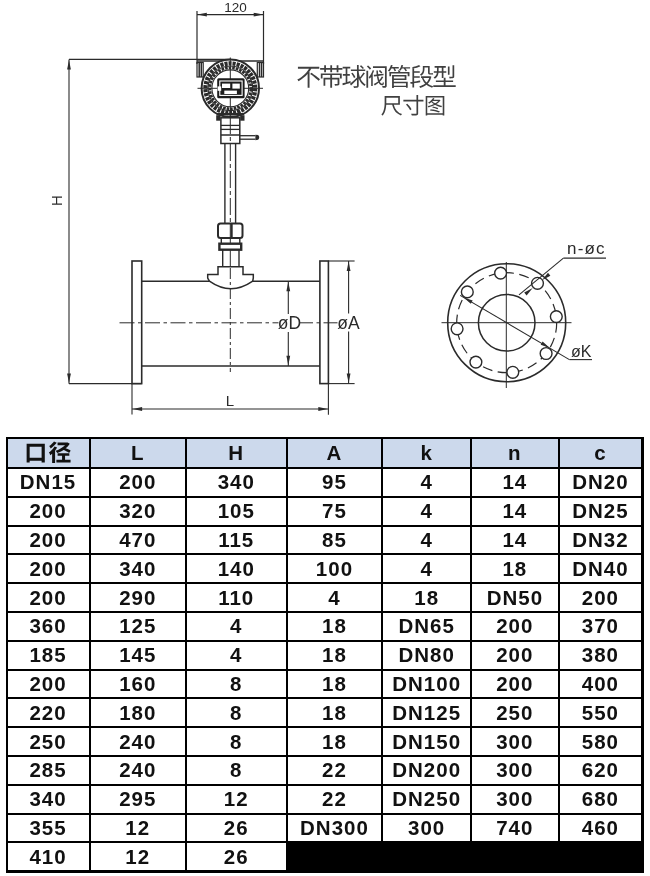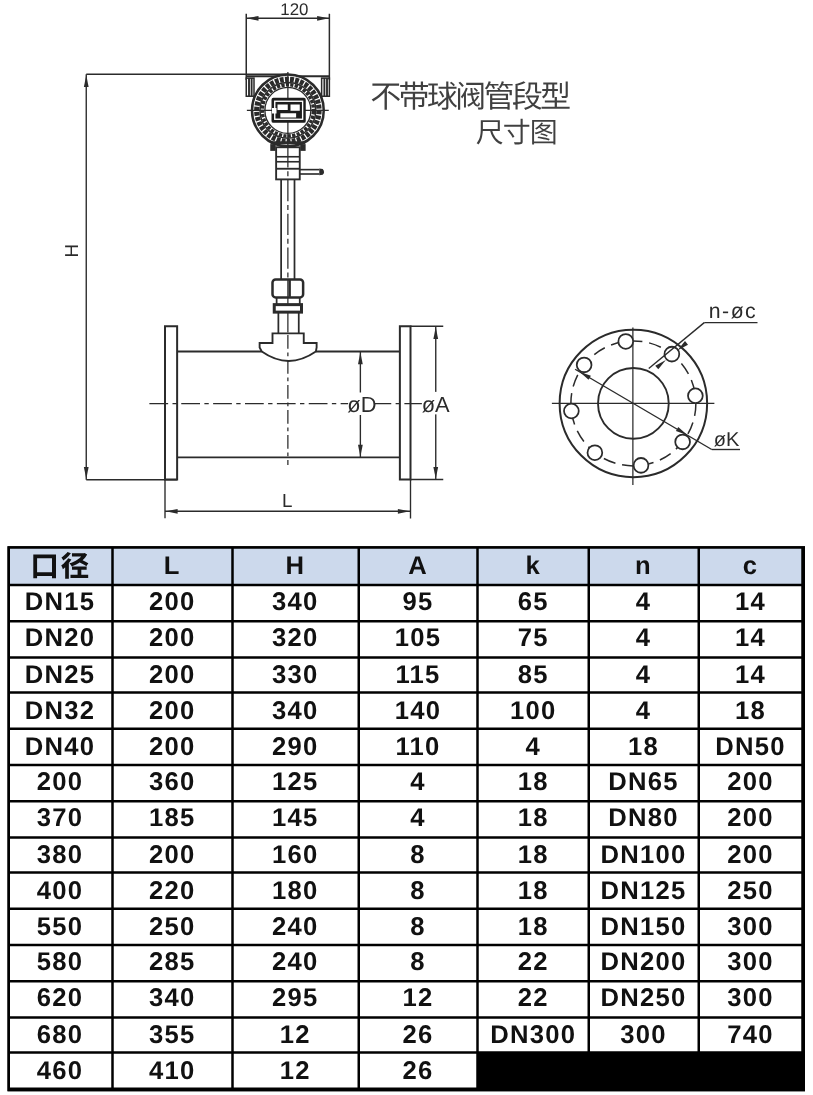--- a/index.html
+++ b/index.html
@@ -163,33 +163,32 @@
 <div class="c h">L</div>
 <div class="c h">H</div>
 <div class="c h">A</div>
 <div class="c h">k</div>
 <div class="c h">n</div>
 <div class="c h">c</div>
 <div class="c">DN15</div>
 <div class="c">200</div>
 <div class="c">340</div>
 <div class="c">95</div>
-<div class="c">65</div>
 <div class="c">4</div>
 <div class="c">14</div>
 <div class="c">DN20</div>
 <div class="c">200</div>
 <div class="c">320</div>
 <div class="c">105</div>
 <div class="c">75</div>
 <div class="c">4</div>
 <div class="c">14</div>
 <div class="c">DN25</div>
 <div class="c">200</div>
-<div class="c">330</div>
+<div class="c">470</div>
 <div class="c">115</div>
 <div class="c">85</div>
 <div class="c">4</div>
 <div class="c">14</div>
 <div class="c">DN32</div>
 <div class="c">200</div>
 <div class="c">340</div>
 <div class="c">140</div>
 <div class="c">100</div>
 <div class="c">4</div>

